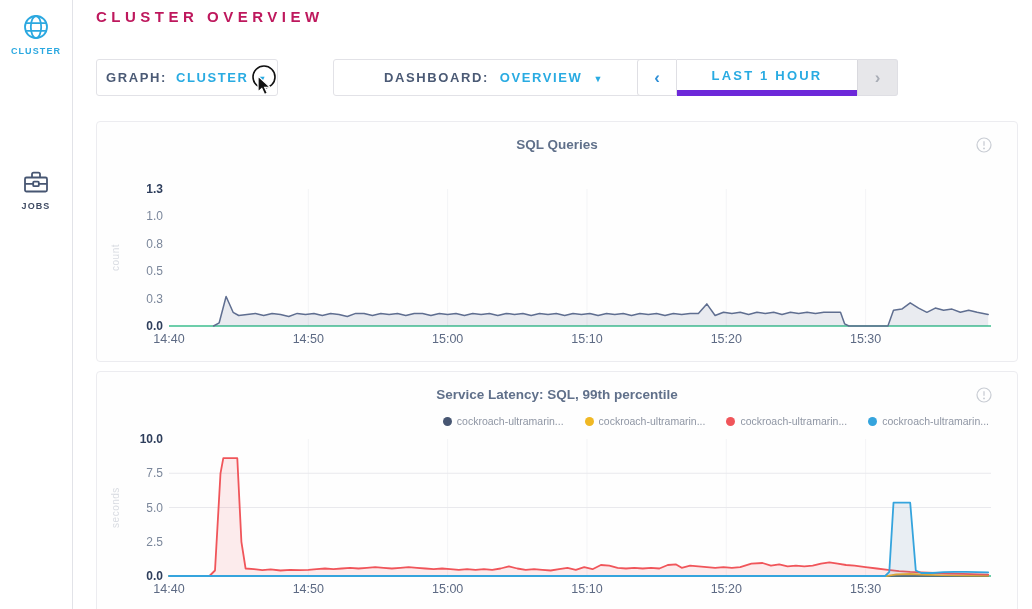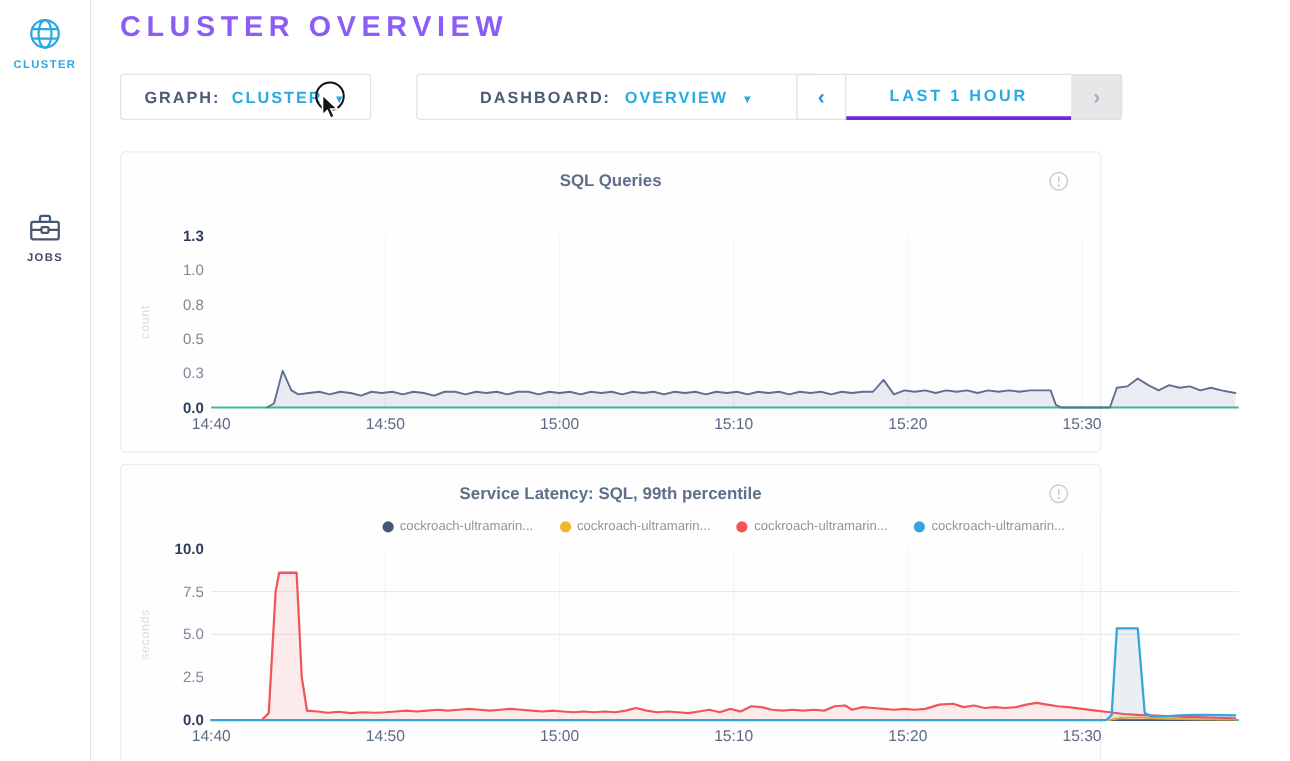--- a/index.html
+++ b/index.html
@@ -10,41 +10,41 @@
   }
   
   .sidebar { position:absolute; left:0; top:0; width:73px; height:609px;
     background:#fff; border-right:1px solid #e2e3e8; z-index:5; }
   .side-item { position:absolute; left:0; width:72px; text-align:center; cursor:pointer; }
   .side-item svg { display:block; margin:0 auto; }
   .side-label { font-size:9px; font-weight:700; letter-spacing:1.1px; color:#3f4b63; margin-top:4px; }
   .side-item.active .side-label { color:#2ba8e0; }
   
   .page-title { position:absolute; left:96px; top:8px; margin:0;
-    font-size:23px; font-weight:700; letter-spacing:4.5px; color:#8b5cf6; }
+    font-size:15px; font-weight:700; letter-spacing:4.5px; color:#be185d; }
   
   .select-box { position:absolute; top:59px; height:37px; background:#fff;
     border:1px solid #e2e2e7; border-radius:3px; display:flex; align-items:center;
     justify-content:center; gap:9px; font-size:13px; font-weight:700;
     letter-spacing:1.6px; cursor:pointer; }
   .select-label { color:#4b5a75; }
   .select-value { color:#29abe2; }
   .caret { color:#29abe2; font-size:9px; transform:translateY(1px); }
   .time-sel { position:absolute; left:637px; top:59px; height:37px; display:flex; }
   .time-btn { width:40px; height:37px; display:flex; align-items:center; justify-content:center;
     background:#fff; border:1px solid #dfdfe4; font-size:17px; font-weight:700;
     color:#2f8fd6; cursor:pointer; }
   .time-btn.prev { border-radius:3px 0 0 3px; }
   .time-label { width:180px; height:37px; display:flex; align-items:center; justify-content:center;
-    border-top:1px solid #dfdfe4; border-bottom:3px solid #6d28d9;
+    border-top:1px solid #dfdfe4; border-bottom:6px solid #6d28d9;
     color:#29abe2; font-size:13px; font-weight:700; letter-spacing:2.2px; cursor:pointer; }
   .time-btn.next { width:41px; background:#e7e7ea; color:#a9adb6; border-radius:0 3px 3px 0;
     border-left:1px solid #d9d9de; cursor:default; }
   
-  .panel { position:absolute; left:96px; width:785px; background:#fefefe;
+  .panel { position:absolute; left:96px; width:922px; background:#fefefe;
     border:1px solid #ececf0; border-radius:4px; }
   .panel-1 { top:121px; height:241px; }
   .panel-2 { top:371px; height:245px; }
   .chart-title { margin:0; text-align:center; padding-top:15px;
     font-size:13.5px; font-weight:700; color:#60708a; }
   .info-icon { position:absolute; right:25px; top:15px; cursor:pointer; }
   .legend { position:absolute; top:43px; right:28px; display:flex; gap:21px; align-items:center; }
   .legend-item { display:flex; align-items:center; gap:5px;
     font-size:10.5px; color:#8f96a4; }
   .legend-dot { width:9px; height:9px; border-radius:50%; }
@@ -78,21 +78,21 @@
         <path d="M4 16.8 h8.2 M17.8 16.8 h8.2"></path>
         <rect x="12.2" y="14.6" width="5.6" height="4.6" rx="0.8"></rect>
       </g>
     </svg>
     <div class="side-label">JOBS</div>
   </div>
 </nav>
 
 <h1 class="page-title">CLUSTER OVERVIEW</h1>
 
-<div class="select-box" style="left:96px; width:201px;">
+<div class="select-box" style="left:96px; width:182px;">
   <span class="select-label">GRAPH:</span>
   <span class="select-value">CLUSTER</span>
   <span class="caret">▼</span>
 </div>
 
 <div class="select-box" style="left:333px; width:322px;gap:11px;">
   <span class="select-label">DASHBOARD:</span>
   <span class="select-value">OVERVIEW</span>
   <span class="caret">▼</span>
 </div>

